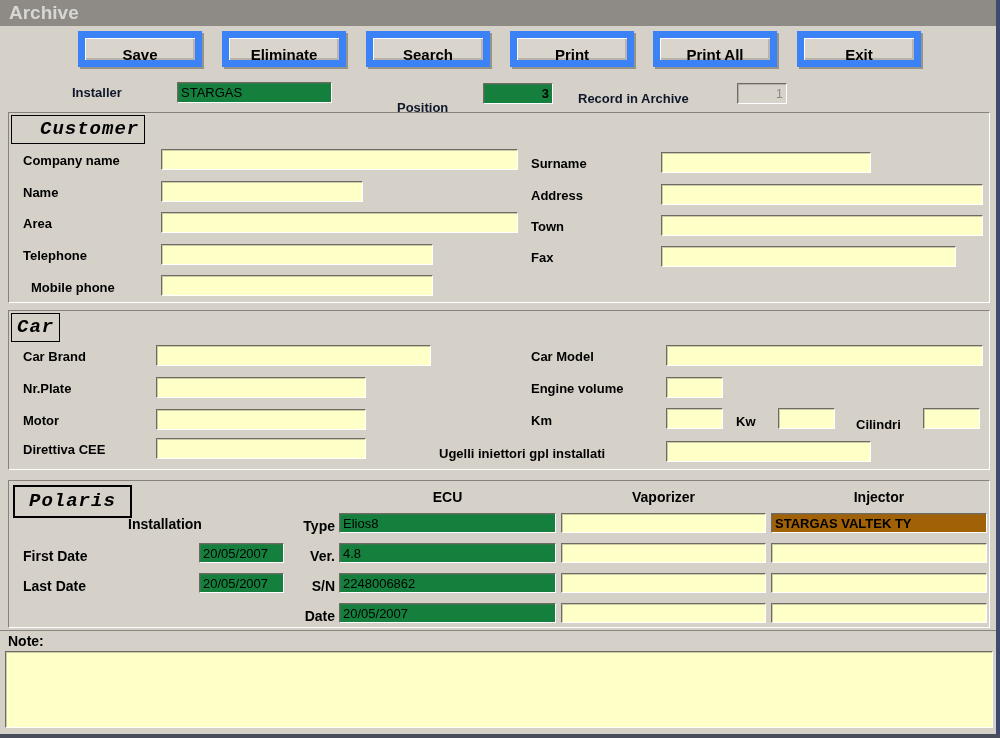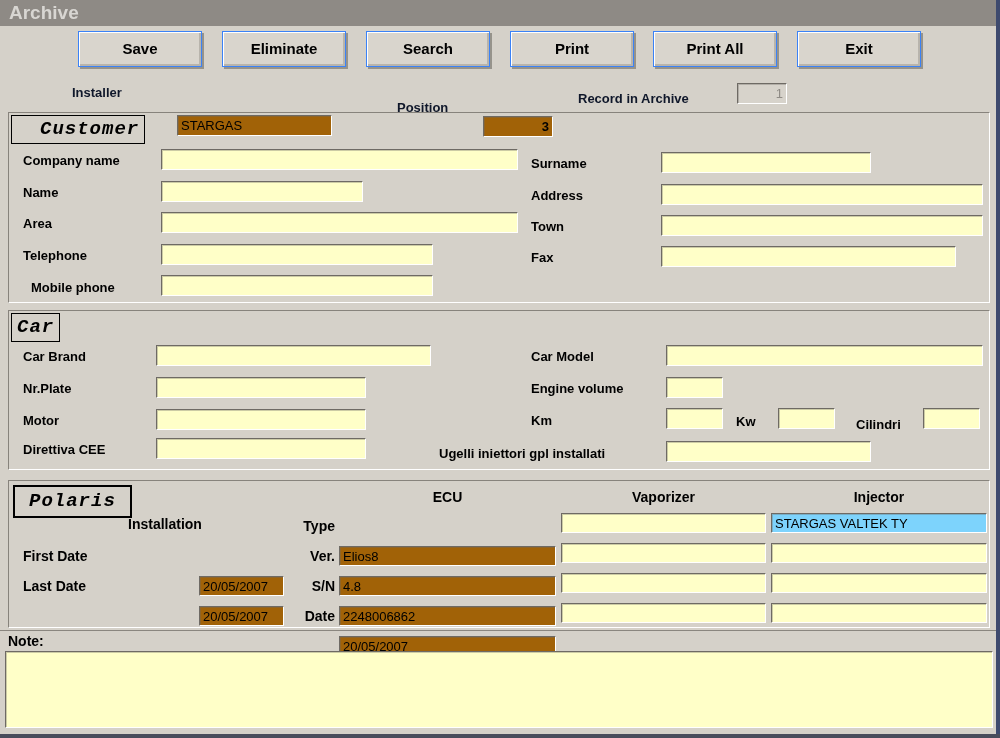--- a/index.html
+++ b/index.html
@@ -9,35 +9,35 @@
     font-family:"Liberation Sans",sans-serif;overflow:hidden;
   }
   .titlebar{
     position:absolute;left:0;top:0;width:1000px;height:26px;background:#8e8a85;
     color:#d8d6d2;font-weight:bold;font-size:19px;line-height:26px;padding-left:9px;
   }
   .edge-right{position:absolute;left:996px;top:0;width:4px;height:738px;background:#3e4a6e;}
   .edge-bottom{position:absolute;left:0;top:734px;width:1000px;height:4px;background:#494d5c;}
   .btn{
     position:absolute;top:31px;height:36px;width:124px;background:#d9d5cd;
-    border:1px solid #3b82f6;
+    border:7px solid #3b82f6;
     box-shadow:2px 2px 0 #96938b, inset 1px 1px 0 #ffffff, inset -2px -2px 0 #b8b4ac;
     font-weight:bold;font-size:15px;text-align:center;line-height:33px;cursor:pointer;
   }
   .lbl{position:absolute;font-weight:bold;font-size:13px;line-height:16px;color:#000;white-space:nowrap;}
   .wlbl{position:absolute;font-weight:bold;font-size:13px;line-height:16px;color:#0f172a;white-space:nowrap;}
   .fld{
     position:absolute;height:21px;background:#ffffc8;
     border:1px solid;border-color:#6e6a64 #ffffff #ffffff #6e6a64;
     box-shadow:inset 1px 1px 0 rgba(110,106,100,.35);
     font-size:13px;line-height:19px;padding:0 3px;color:#000;white-space:nowrap;overflow:hidden;
   }
-  .grayf{background:#a16207;margin-top:33px;}
+  .grayf{background:#15803d;}
   .dimf{background:#d7d3cb;color:#8f8b85;}
-  .litef{background:#7dd3fc;}
+  .litef{background:#a16207;font-weight:bold;}
   .rnum{text-align:right;font-weight:bold;}
   .rdim{text-align:right;}
   .panel{
     position:absolute;border:1px solid;border-color:#87837c #ffffff #ffffff #87837c;
   }
   .secbox{
     position:absolute;border:1px solid #000;padding:2px 5px 3px 5px;
     font-family:"Liberation Mono",monospace;font-style:italic;font-weight:bold;
     font-size:19px;letter-spacing:1px;color:#000;white-space:nowrap;
   }

